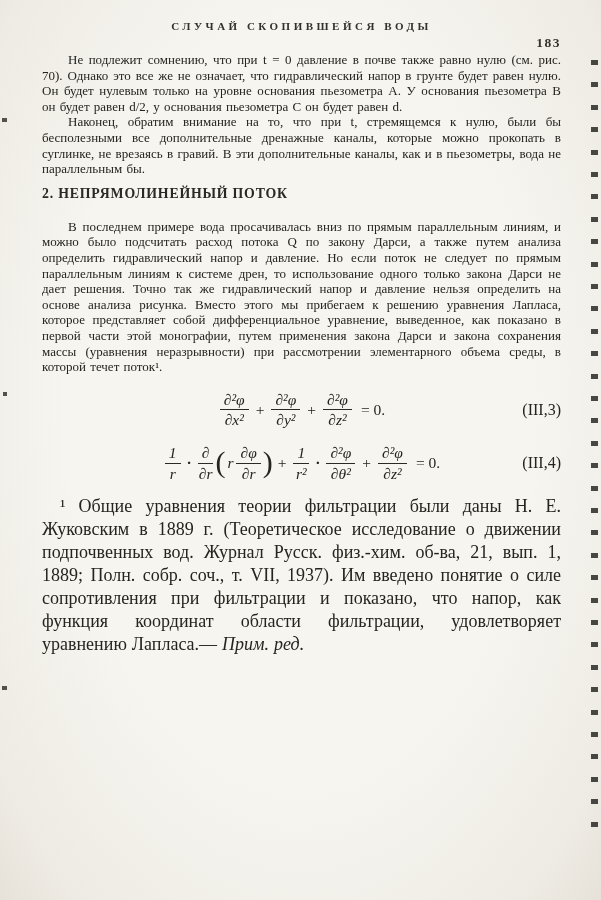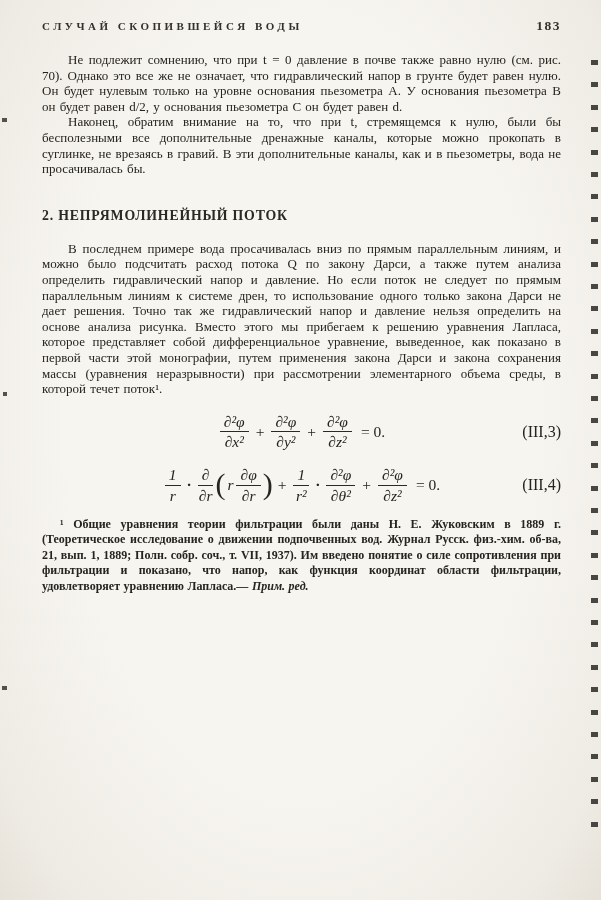--- a/index.html
+++ b/index.html
@@ -8,54 +8,54 @@
     background:#e9e6df;
     font-family:"Liberation Serif","DejaVu Serif",serif;
     color:#26241f;
   }
   .page {
     position:absolute; inset:0; box-sizing:border-box;
     padding:16px 40px 0 42px;
     background:radial-gradient(ellipse at 50% 45%, #f7f5f0 55%, #eeebe4 88%, #e6e2d9 100%);
   }
   .header {
-    position:relative; 
+    position:relative; text-align:center;
     font-weight:bold; font-size:11px; letter-spacing:3.5px;
     color:#33312c; padding-top:4px; margin-bottom:20px;
     white-space:nowrap;
   }
   .page-num {
-    position:absolute; right:0; top:2px;
+    position:absolute; right:0; top:19px;
     font-size:13.5px; letter-spacing:1.5px;
   }
   p.body-par {
     margin:0; text-indent:26px; text-align:justify;
     font-size:13px; line-height:1.2; word-spacing:1px;
   }
   .section-heading {
     font-weight:bold; font-size:13.8px; letter-spacing:0.8px;
-    margin:31px 0 17px 0; color:#2b2924;
+    margin:9px 0 17px 0; color:#2b2924;
   }
   .equation {
     position:relative; display:flex; justify-content:center; align-items:flex-start;
     margin:16px 0 13px 0; font-size:15.5px; font-style:italic; color:#26241f;
   }
   .eq-body { display:inline-flex; align-items:center; }
   .frac { display:inline-block; text-align:center; line-height:1.12; margin:0 2px; }
   .frac .num { display:block; border-bottom:1px solid #2b2925; padding:0 4px 1px 4px; }
   .frac .den { display:block; padding-top:1px; }
   .op { margin:0 5px; font-style:normal; }
   .dot { margin:0 4px; font-style:normal; font-weight:bold; }
   .coef { margin:0 1px 0 2px; }
   .paren { font-size:30px; font-style:normal; font-weight:400; line-height:0; position:relative; top:-1px; }
   .rhs { margin-left:7px; font-style:normal; }
   .eq-label { position:absolute; right:0; top:50%; transform:translateY(-50%); font-style:normal; font-size:16px; }
   .footnote {
-    margin-top:12px; font-size:12px; line-height:1.28;
-    text-align:justify; text-indent:18px; word-spacing:0.5px;font-weight:bold;
+    margin-top:12px; font-size:18px; line-height:1.28;
+    text-align:justify; text-indent:18px; word-spacing:0.5px;
   }
   .footnote .sig { font-style:italic; }
   .artifacts-right {
     position:absolute; top:60px; bottom:58px; right:3px; width:7px;
     background:repeating-linear-gradient(to bottom, rgba(42,41,37,0.85) 0 5px, transparent 5px 22.4px);
   }
   .mark { position:absolute; background:rgba(42,41,37,0.8); }
   .mark.m1 { left:2px; top:118px; width:5px; height:4px; }
   .mark.m2 { left:3px; top:392px; width:4px; height:4px; }
   .mark.m3 { left:2px; top:686px; width:5px; height:4px; }
@@ -64,21 +64,21 @@
 <body>
 
 <div class="page">
 
   <div class="header">
     <span>СЛУЧАЙ СКОПИВШЕЙСЯ ВОДЫ</span>
     <span class="page-num">183</span>
   </div>
 
   <p class="body-par">Не подлежит сомнению, что при t = 0 давление в почве также равно нулю (см. рис. 70). Однако это все же не означает, что гидравлический напор в грунте будет равен нулю. Он будет нулевым только на уровне основания пьезометра A. У основания пьезометра B он будет равен d/2, у основания пьезометра C он будет равен d.</p>
-  <p class="body-par">Наконец, обратим внимание на то, что при t, стремящемся к нулю, были бы бесполезными все дополнительные дренажные каналы, которые можно прокопать в суглинке, не врезаясь в гравий. В эти дополнительные каналы, как и в пьезометры, вода не просачивалась бы.</p>
+  <p class="body-par">Наконец, обратим внимание на то, что при t, стремящемся к нулю, были бы бесполезными все дополнительные дренажные каналы, которые можно прокопать в суглинке, не врезаясь в гравий. В эти дополнительные каналы, как и в пьезометры, вода не параллельным бы.</p>
 
   <div class="section-heading">2. НЕПРЯМОЛИНЕЙНЫЙ ПОТОК</div>
 
   <p class="body-par">В последнем примере вода просачивалась вниз по прямым параллельным линиям, и можно было подсчитать расход потока Q по закону Дарси, а также путем анализа определить гидравлический напор и давление. Но если поток не следует по прямым параллельным линиям к системе дрен, то использование одного только закона Дарси не дает решения. Точно так же гидравлический напор и давление нельзя определить на основе анализа рисунка. Вместо этого мы прибегаем к решению уравнения Лапласа, которое представляет собой дифференциальное уравнение, выведенное, как показано в первой части этой монографии, путем применения закона Дарси и закона сохранения массы (уравнения неразрывности) при рассмотрении элементарного объема среды, в которой течет поток¹.</p>
 
   <div class="equation">
     <span class="eq-body">
       <span class="frac">
           <span class="num">∂²φ</span>
           <span class="den">∂x²</span>

